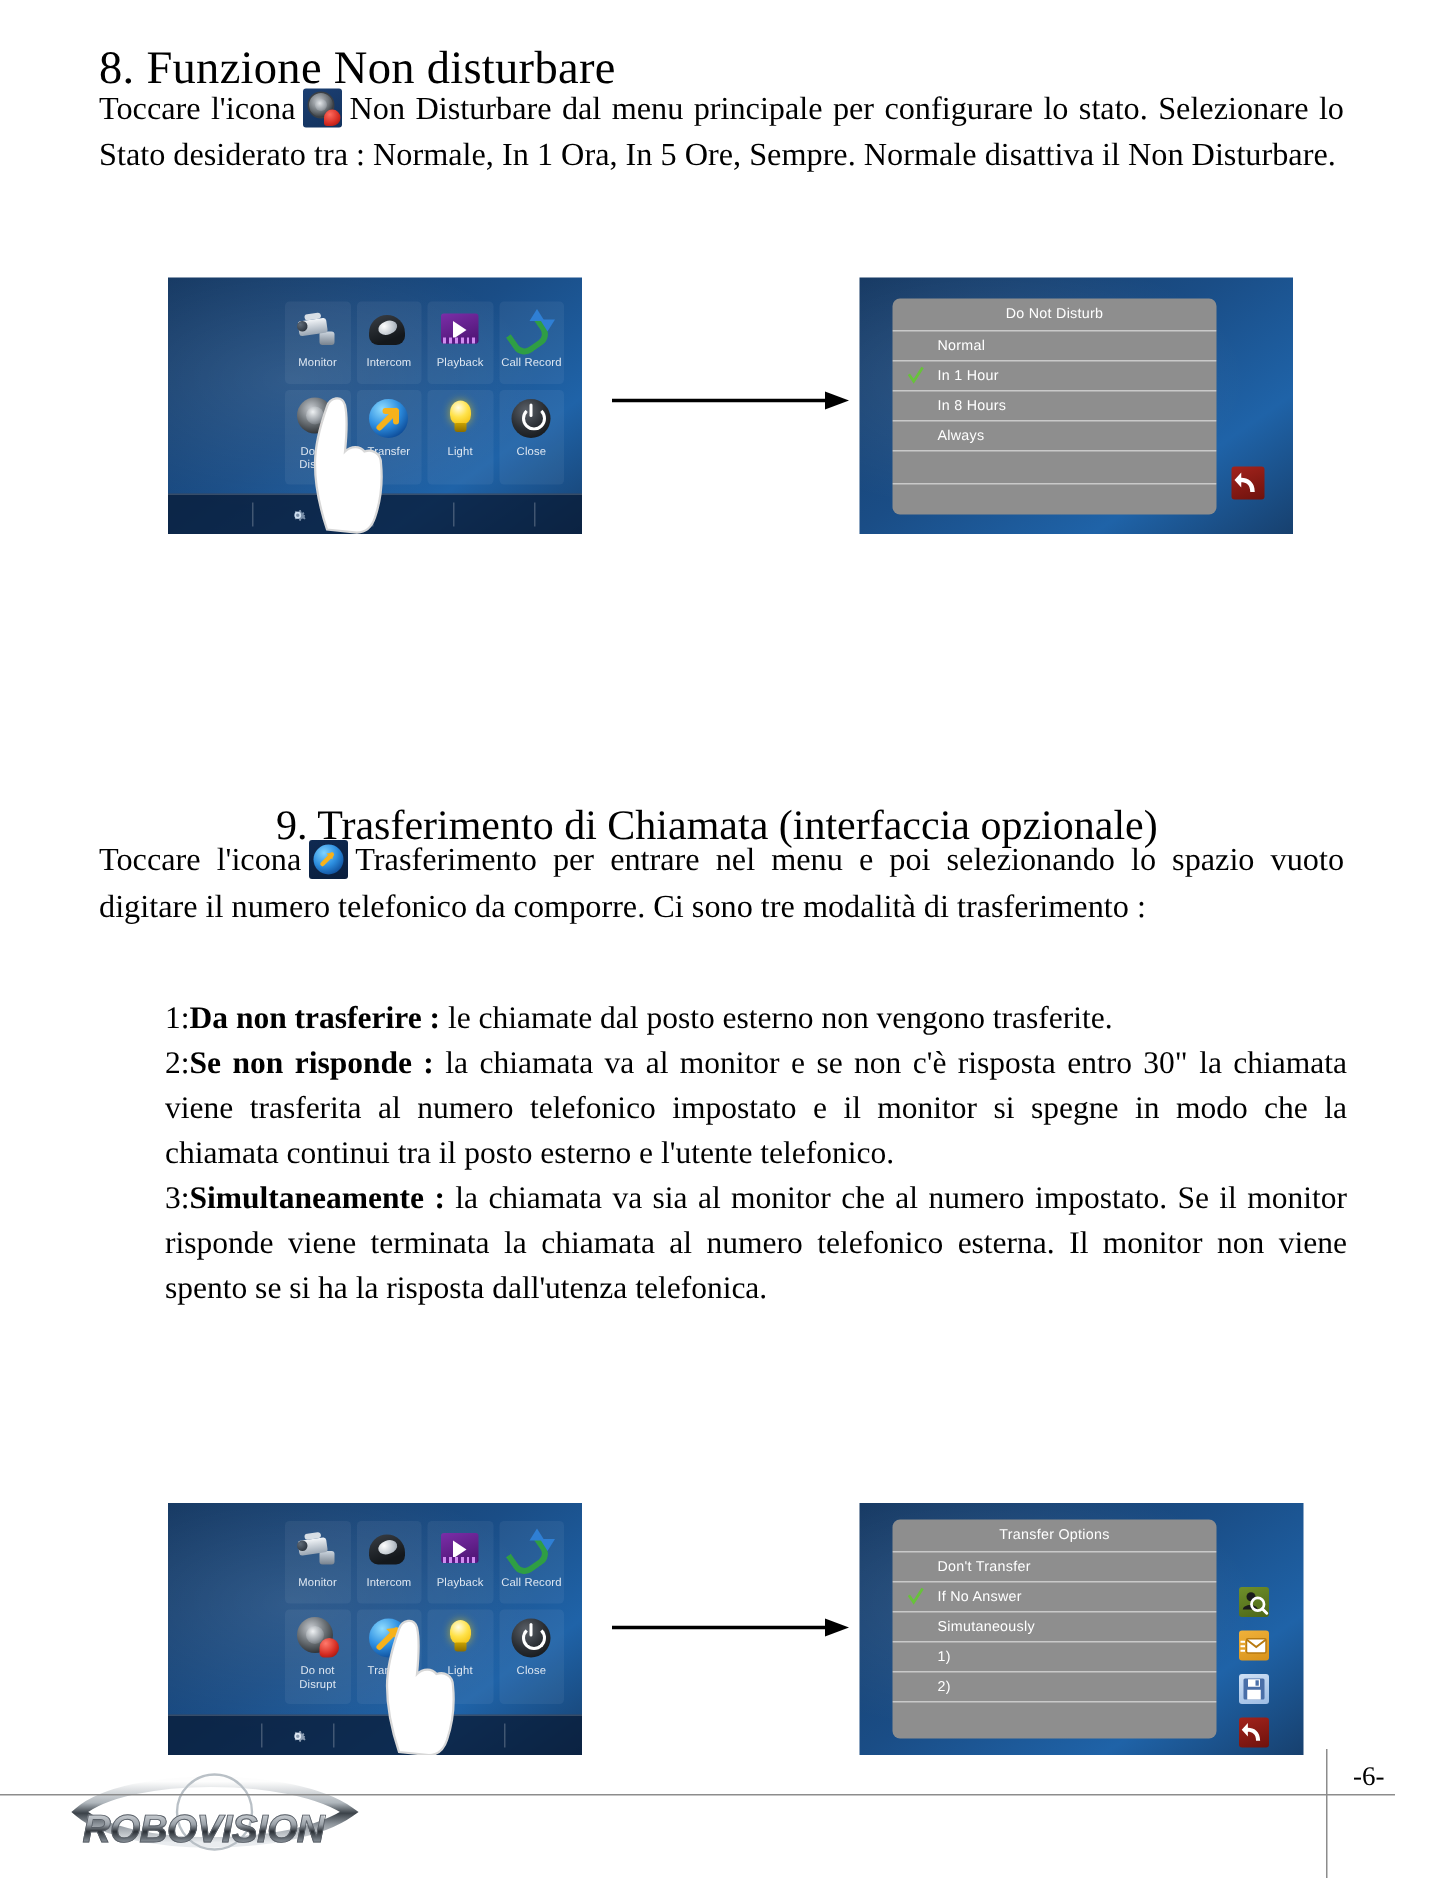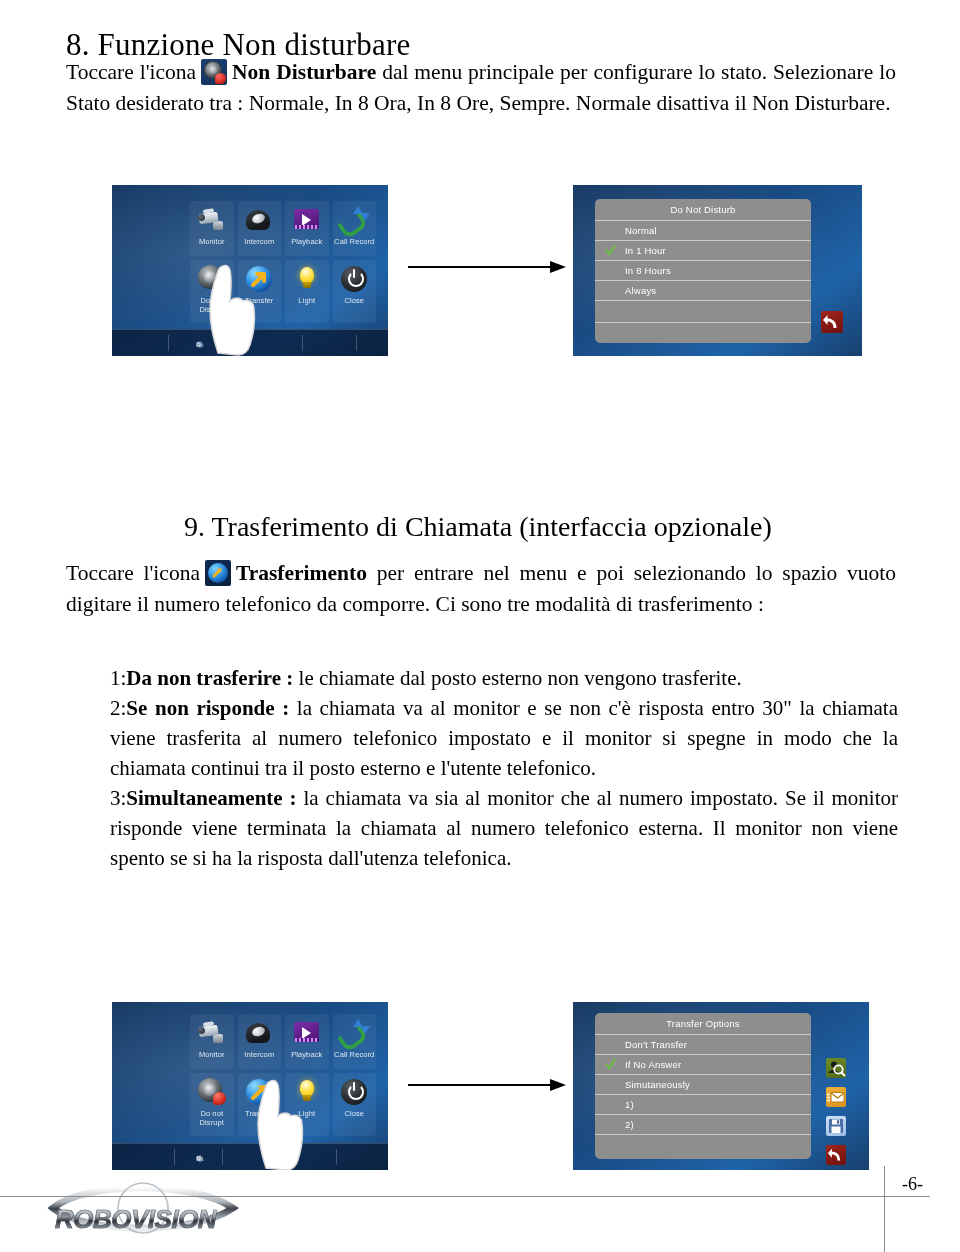--- a/index.html
+++ b/index.html
@@ -31,21 +31,21 @@
     white-space: nowrap;
     text-align: right;
   }
   .para {
     position: absolute;
     font-size: 21.5px;
     line-height: 31px;
     text-align: justify;
     text-justify: inter-word;
   }
-  .para b { font-weight: bold; }
+  .para b { font-weight: normal; }
 
   .h2 {
     position: absolute;
     font-size: 28px;
     font-weight: normal;
     white-space: nowrap;
   }
 
   .list-block {
     position: absolute;
@@ -393,21 +393,21 @@
 <body>
 
 <div class="page">
 
   <h1 class="h1" style="left:66px; top:6px;">8. Funzione Non disturbare</h1>
 
   <div class="para" style="left:66px; top:57px; width:830px;">
     <span>Toccare l'icona</span><span class="inline-icon icon-dnd-inline">
       <span class="spk"></span><span class="bell"></span>
     </span><b>Non Disturbare</b>
-    <span>dal menu principale per configurare lo stato. Selezionare lo Stato desiderato tra : Normale, In 8 Ora, In 8 Ore, Sempre. Normale disattiva il Non Disturbare.</span>
+    <span>dal menu principale per configurare lo stato. Selezionare lo Stato desiderato tra : Normale, In 1 Ora, In 5 Ore, Sempre. Normale disattiva il Non Disturbare.</span>
   </div>
 
   <div class="device" style="left:112px; top:185px; width:276px; height:171px;">
 
     <div class="home-grid" style="left:78px; top:16px; width:186px; height:122px;">
 
       <div class="tile">
         <span class="glyph">
           <span class="g-cam-stand"></span>
             <span class="g-cam-body"></span>
@@ -535,21 +535,21 @@
     </div>
 
     <div class="back-btn" style="left:248px; top:126px;">
       <svg width="22" height="22" viewBox="0 0 22 22">
         <path d="M15.5 17 C15.5 10 11 7.5 6.5 7.5 L6.5 4 L2 9 L6.5 14 L6.5 10.5 C9.5 10.5 12.5 12 12.5 17 Z" fill="#ffffff"></path>
       </svg>
     </div>
   </div>
 
 
-  <h2 class="h2" style="left:184px; top:488px;">9. Trasferimento di Chiamata (interfaccia opzionale)</h2>
+  <h2 class="h2" style="left:184px; top:512px;">9. Trasferimento di Chiamata (interfaccia opzionale)</h2>
 
   <div class="para" style="left:66px; top:558px; width:830px;">
     <span>Toccare l'icona</span><span class="inline-icon icon-transfer-inline">
       <span class="globe"></span>
       <svg class="arw" viewBox="0 0 13 13">
         <path d="M3 10 L9.2 3.8" stroke="#f6b21b" stroke-width="3" stroke-linecap="round"></path>
         <path d="M10.2 2.4 L5.6 3.0 L9.6 7.0 Z" fill="#f6b21b"></path>
       </svg>
     </span><b>Trasferimento</b>
     <span>per entrare nel menu e poi selezionando lo spazio vuoto digitare il numero telefonico da comporre. Ci sono tre modalità di trasferimento :</span>

